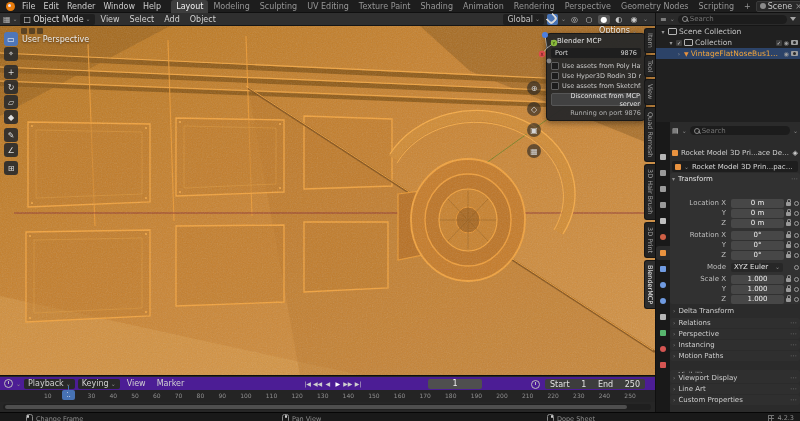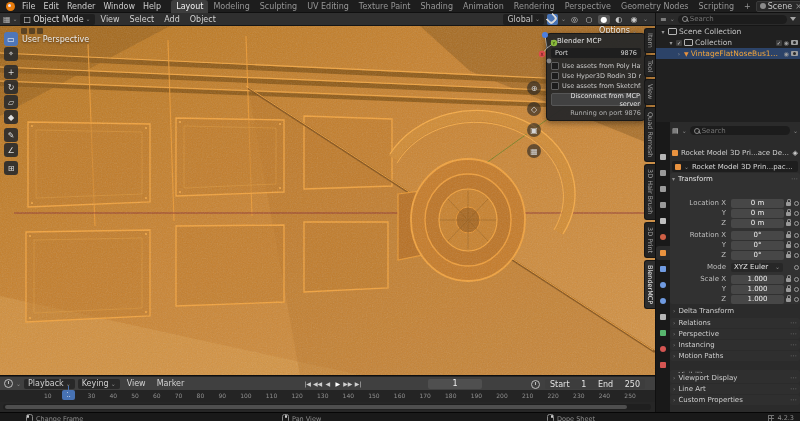--- a/index.html
+++ b/index.html
@@ -120,21 +120,21 @@
            justify-content:space-between;padding:0 3px;color:#e5e5e5;}
   .lk{width:5px;height:4px;background:#9a9a9a;border-radius:1px;position:relative;margin-top:2px;flex:none;}
   .lk::before{content:'';position:absolute;left:1px;top:-3px;width:2px;height:2px;border:1px solid #9a9a9a;border-bottom:none;border-radius:2px 2px 0 0;}
   .dotk{width:3px;height:3px;border:1px solid #9a9a9a;border-radius:50%;flex:none;margin-left:1px;}
   .phead{position:absolute;left:14px;right:1px;height:10px;background:#2f2f2f;border-radius:2px;
          display:flex;align-items:center;gap:3px;padding:0 3px;box-sizing:border-box;color:#cecece;}
   .phead .dots{margin-left:auto;color:#7f7f7f;}
 
   
   .timeline{position:absolute;left:0;top:375px;width:655px;height:37px;background:#262626;border-top:1px solid #0f0f0f;box-sizing:border-box;}
-  .tlhdr{position:absolute;left:0;top:1px;width:655px;height:13px;background:#404040;display:flex;align-items:center;gap:3px;padding:0 4px;box-sizing:border-box;}
+  .tlhdr{position:absolute;left:0;top:1px;width:655px;height:13px;background:#4c1d95;display:flex;align-items:center;gap:3px;padding:0 4px;box-sizing:border-box;}
   .clock{width:7px;height:7px;border:1px solid #bdbdbd;border-radius:50%;position:relative;flex:none;}
   .clock::after{content:'';position:absolute;left:2.5px;top:1px;width:1px;height:2.5px;background:#bdbdbd;}
   .tpill{display:flex;align-items:center;gap:2px;background:#282828;border-radius:2px;height:10px;padding:0 4px;color:#d0d0d0;}
   .transport{position:absolute;left:303px;top:2px;display:flex;gap:1px;align-items:center;}
   .tbtn{min-width:9px;text-align:center;color:#cfcfcf;font-size:6px;line-height:11px;}
   .tbtn.play{color:#fff;}
   .framefield{position:absolute;left:428px;top:3px;width:54px;height:10px;background:#4f4f4f;border-radius:2px;
               text-align:center;line-height:10px;color:#f2f2f2;}
   .tlclock{position:absolute;left:531px;top:4px;}
   .rangegrp{position:absolute;left:545px;top:3px;width:100px;height:10px;background:#3d3d3d;border-radius:2px;

